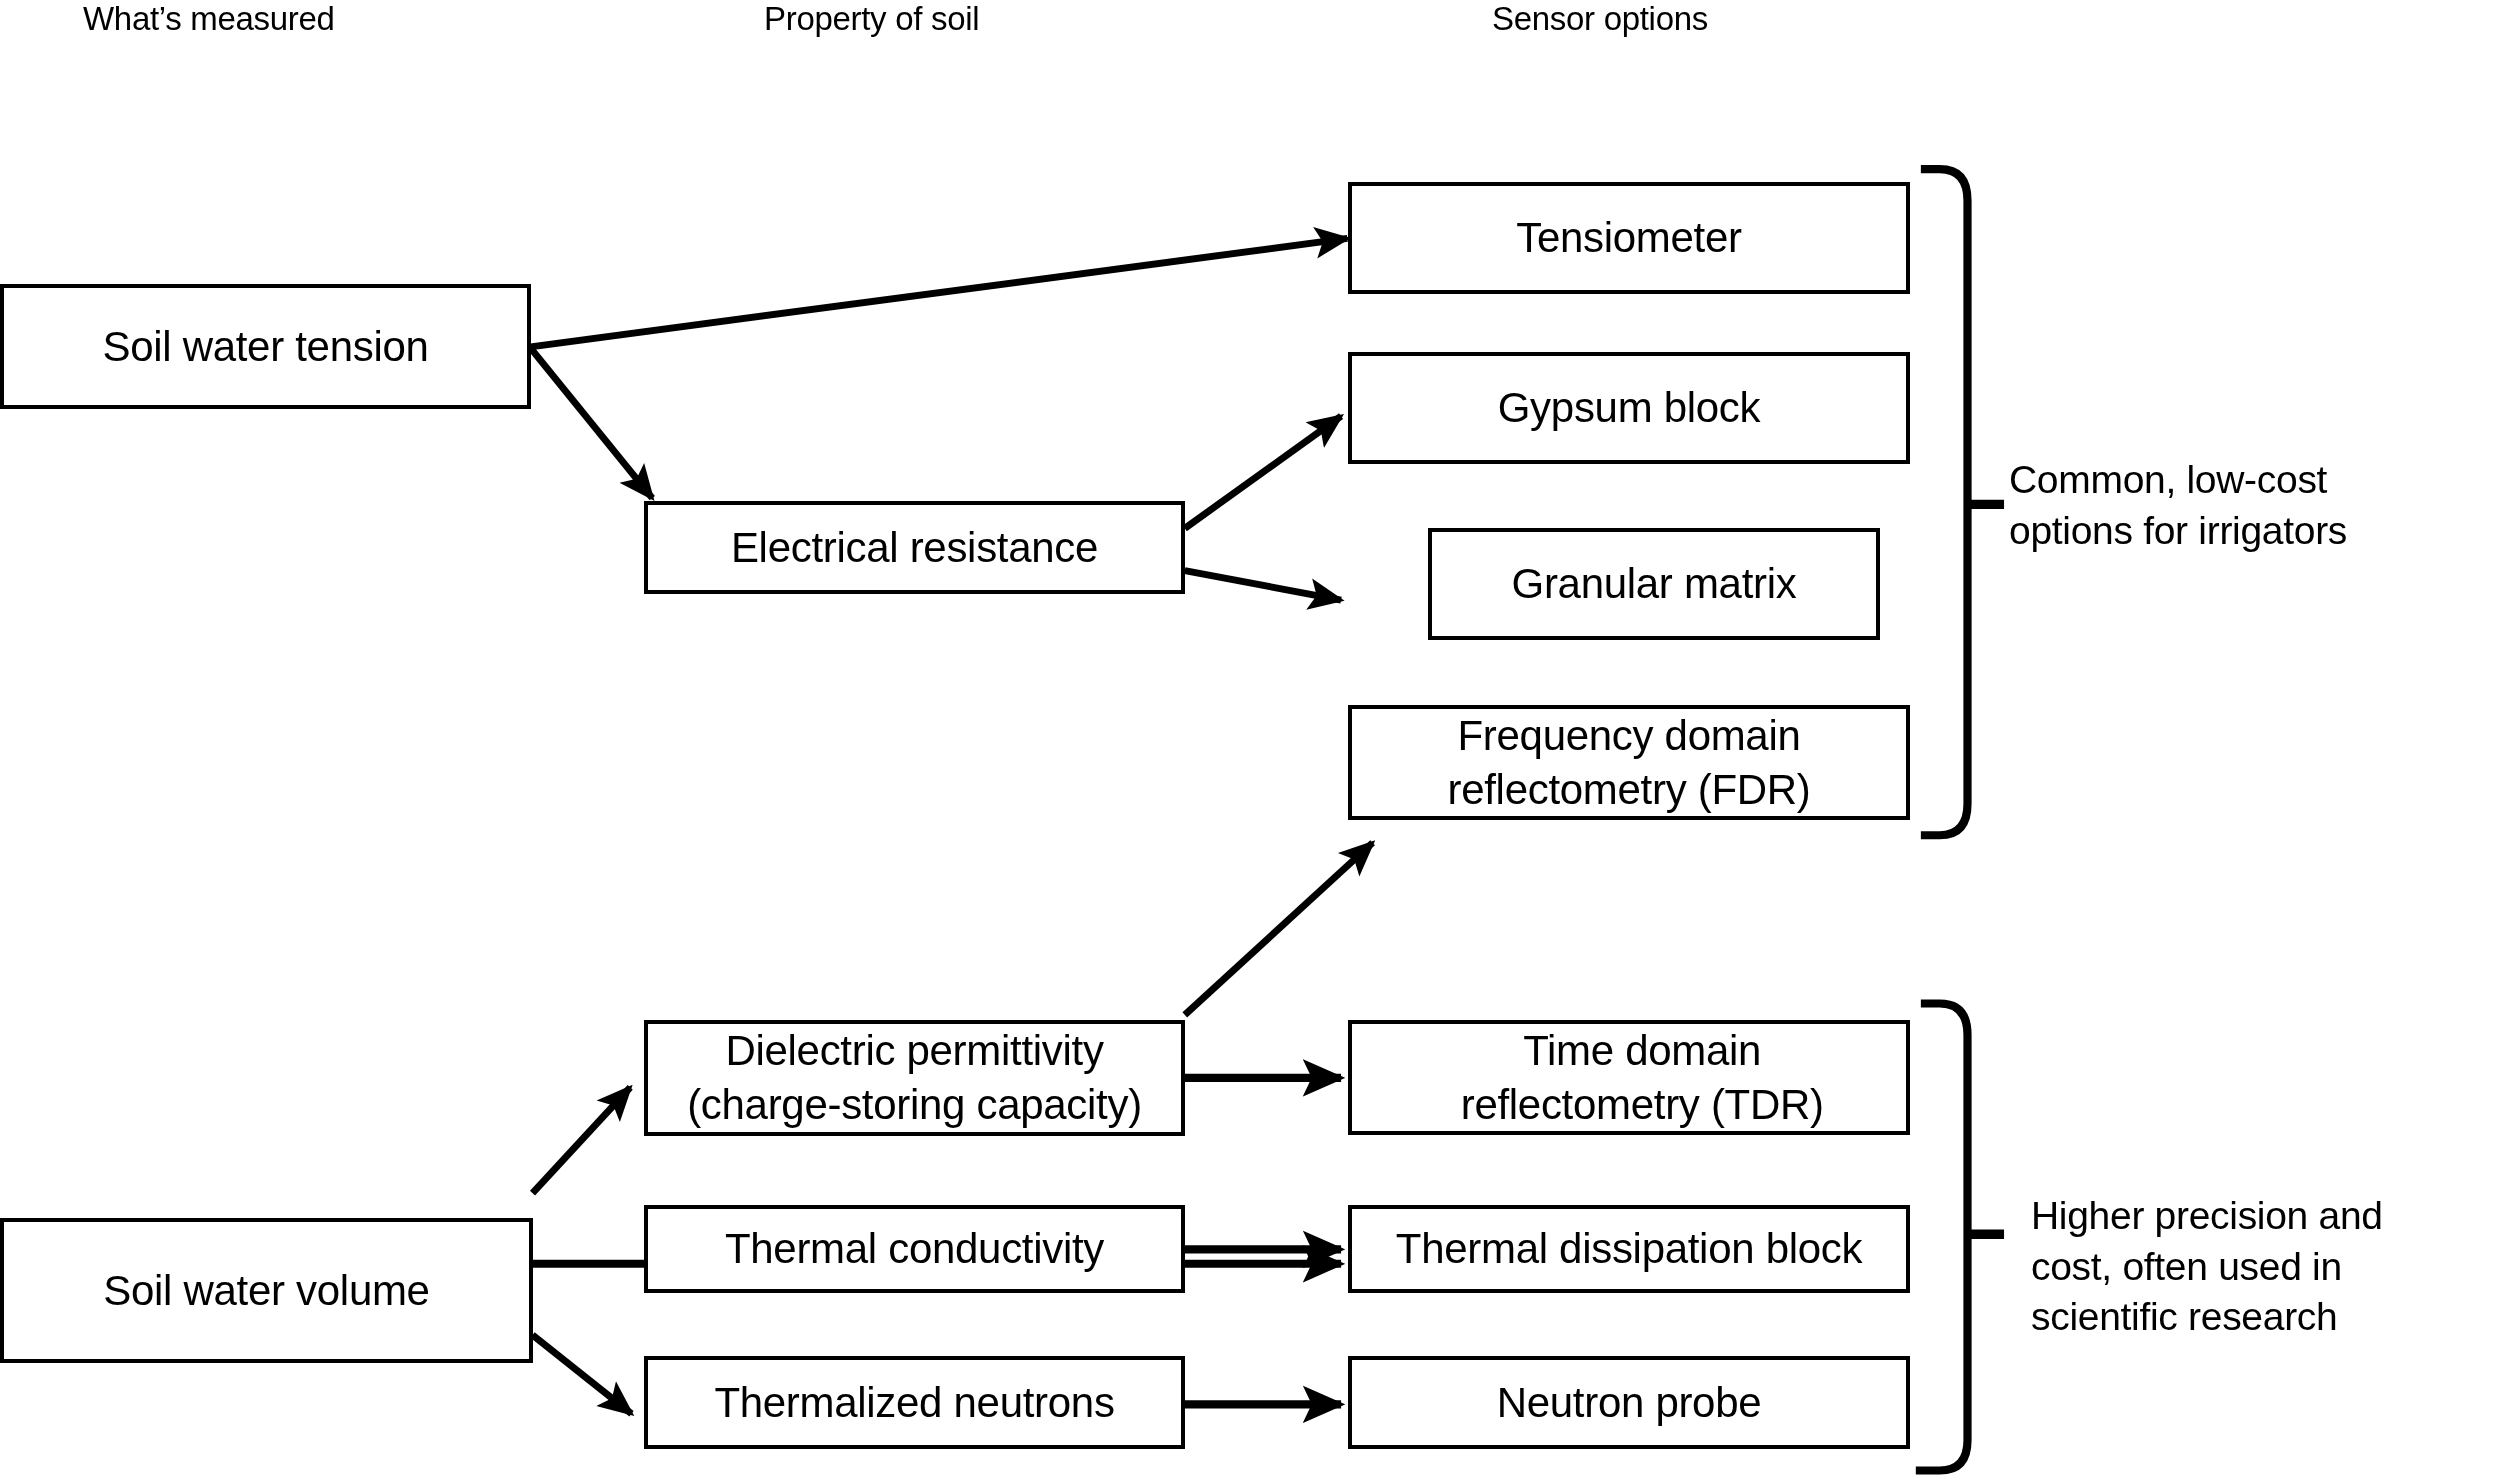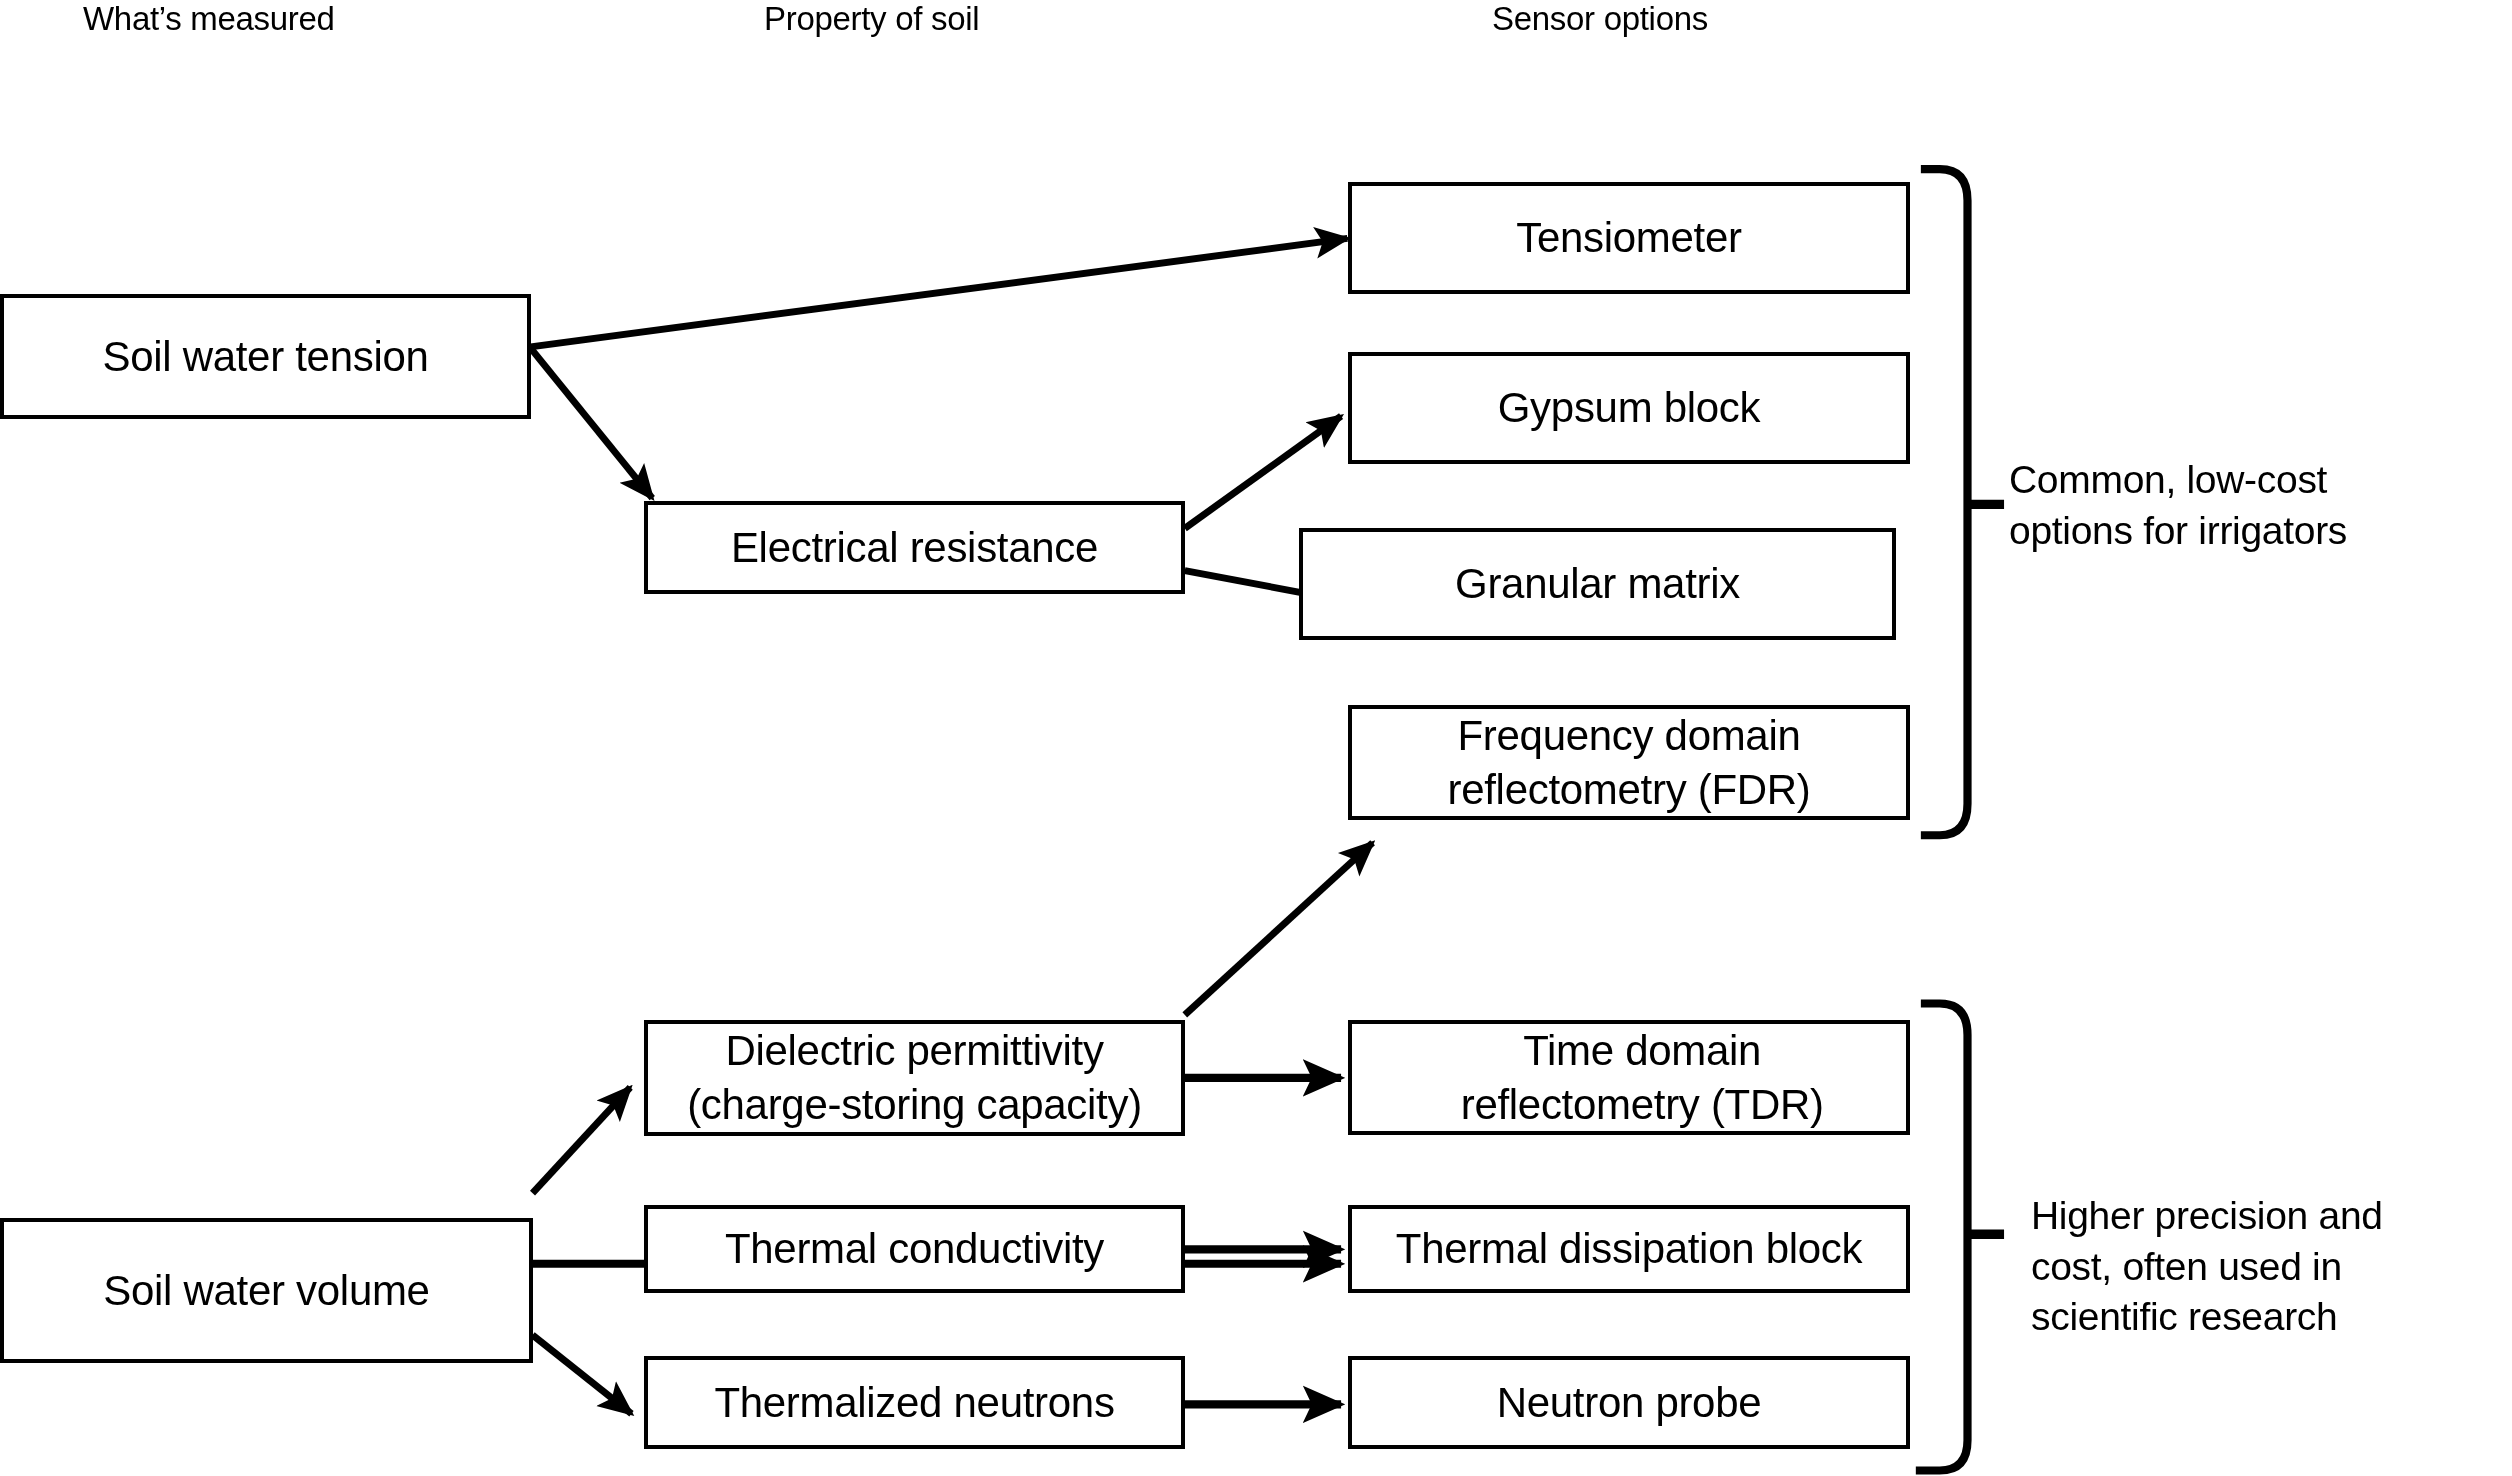--- a/index.html
+++ b/index.html
@@ -106,40 +106,40 @@
       <path d="M 3122 1958 L 3180 1958" stroke-width="15"></path>
     </g>
   </svg>
 
   <div class="col-header" style="left:83px; top:0px;">What’s measured</div>
 
   <div class="col-header" style="left:764px; top:0px;">Property of soil</div>
 
   <div class="col-header" style="left:1492px; top:0px;">Sensor options</div>
 
-  <div class="node" style="left:0px; top:284px; width:531px; height:125px;margin-top:10px;">Soil water tension</div>
+  <div class="node" style="left:0px; top:284px; width:531px; height:125px;">Soil water tension</div>
 
   <div class="node" style="left:0px; top:1191px; width:533px; height:145px;margin-top:27px;">Soil water volume</div>
 
   <div class="node" style="left:644px; top:501px; width:541px; height:93px;">Electrical resistance</div>
 
   <div class="node two-line" style="left:644px; top:1020px; width:541px; height:116px; flex-direction:column;">
     <span>Dielectric permittivity</span>
     <span>(charge-storing capacity)</span>
   </div>
 
   <div class="node" style="left:644px; top:1205px; width:541px; height:88px;">Thermal conductivity</div>
 
   <div class="node" style="left:644px; top:1356px; width:541px; height:93px;">Thermalized neutrons</div>
 
   <div class="node" style="left:1348px; top:182px; width:562px; height:112px;">Tensiometer</div>
 
   <div class="node" style="left:1348px; top:352px; width:562px; height:112px;">Gypsum block</div>
 
-  <div class="node" style="left:1299px; top:528px; width:597px; height:112px;">Granular matrix</div>
+  <div class="node" style="left:1428px; top:528px; width:452px; height:112px;">Granular matrix</div>
 
   <div class="node two-line" style="left:1348px; top:705px; width:562px; height:115px; flex-direction:column;">
     <span>Frequency domain</span>
     <span>reflectometry (FDR)</span>
   </div>
 
   <div class="node two-line" style="left:1348px; top:1020px; width:562px; height:115px; flex-direction:column;padding-left:34px;">
     <span>Time domain</span>
     <span>reflectometry (TDR)</span>
   </div>

